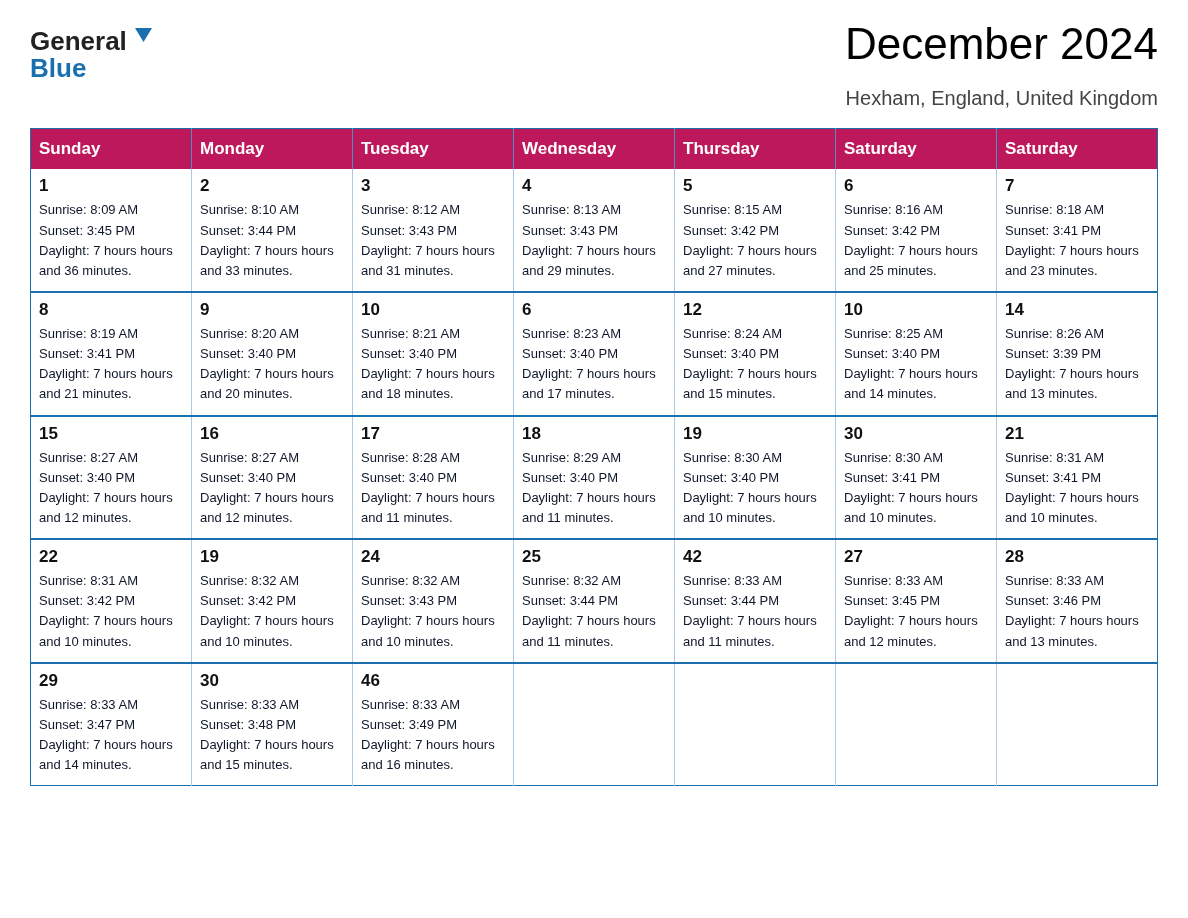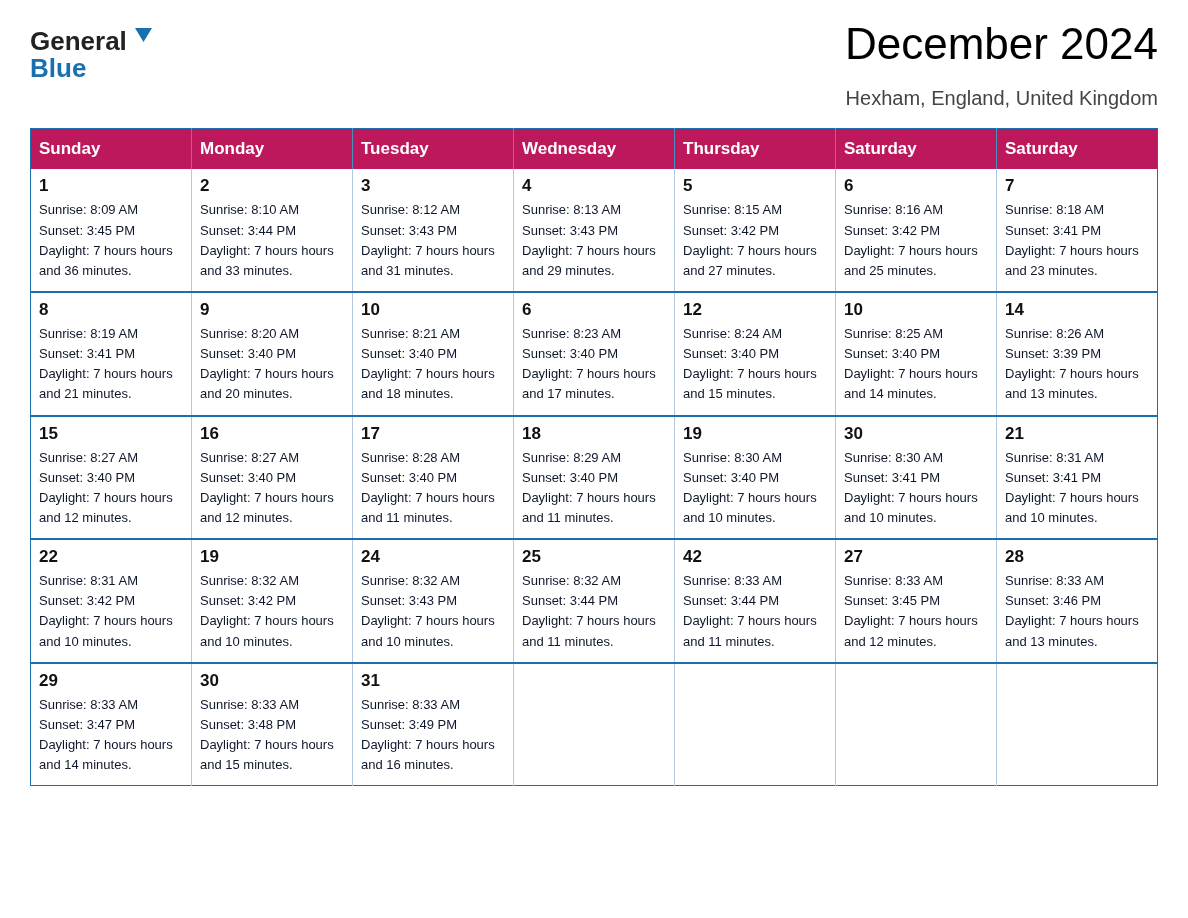--- a/index.html
+++ b/index.html
@@ -239,21 +239,21 @@
       <tr>
         <td>
           <span class="day-number">29</span>
           <div class="day-info">Sunrise: 8:33 AM<br>Sunset: 3:47 PM<br>Daylight: 7 hours hours<br>and 14 minutes.</div>
         </td>
         <td>
           <span class="day-number">30</span>
           <div class="day-info">Sunrise: 8:33 AM<br>Sunset: 3:48 PM<br>Daylight: 7 hours hours<br>and 15 minutes.</div>
         </td>
         <td>
-          <span class="day-number">31</span>
+          <span class="day-number">46</span>
           <div class="day-info">Sunrise: 8:33 AM<br>Sunset: 3:49 PM<br>Daylight: 7 hours hours<br>and 16 minutes.</div>
         </td>
         <td class="empty-cell"></td>
         <td class="empty-cell"></td>
         <td class="empty-cell"></td>
         <td class="empty-cell"></td>
       </tr>
     </tbody>
 </table>
 

